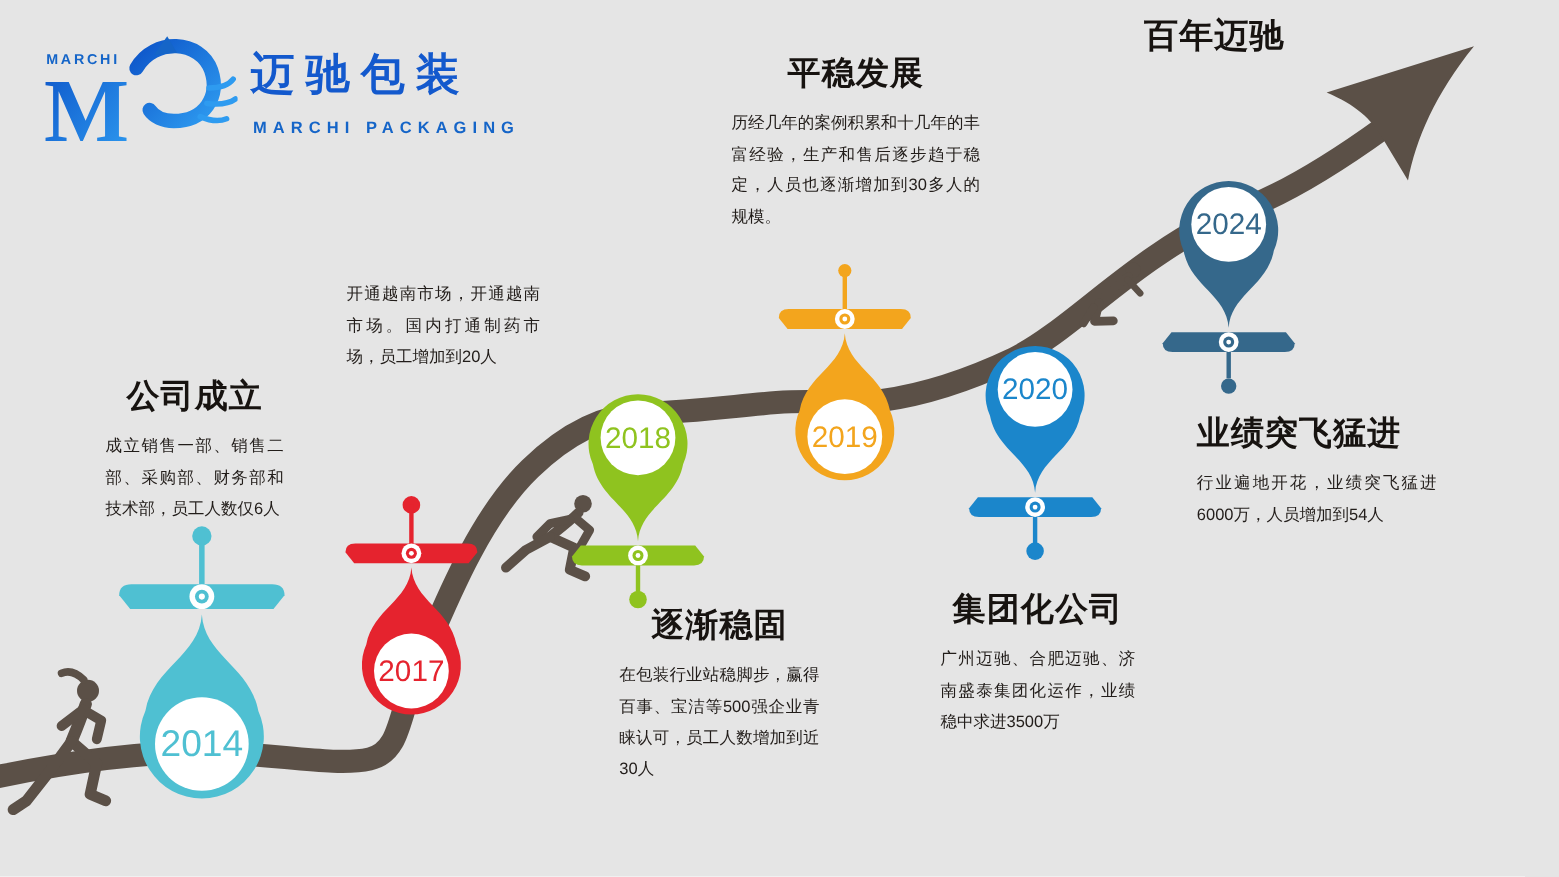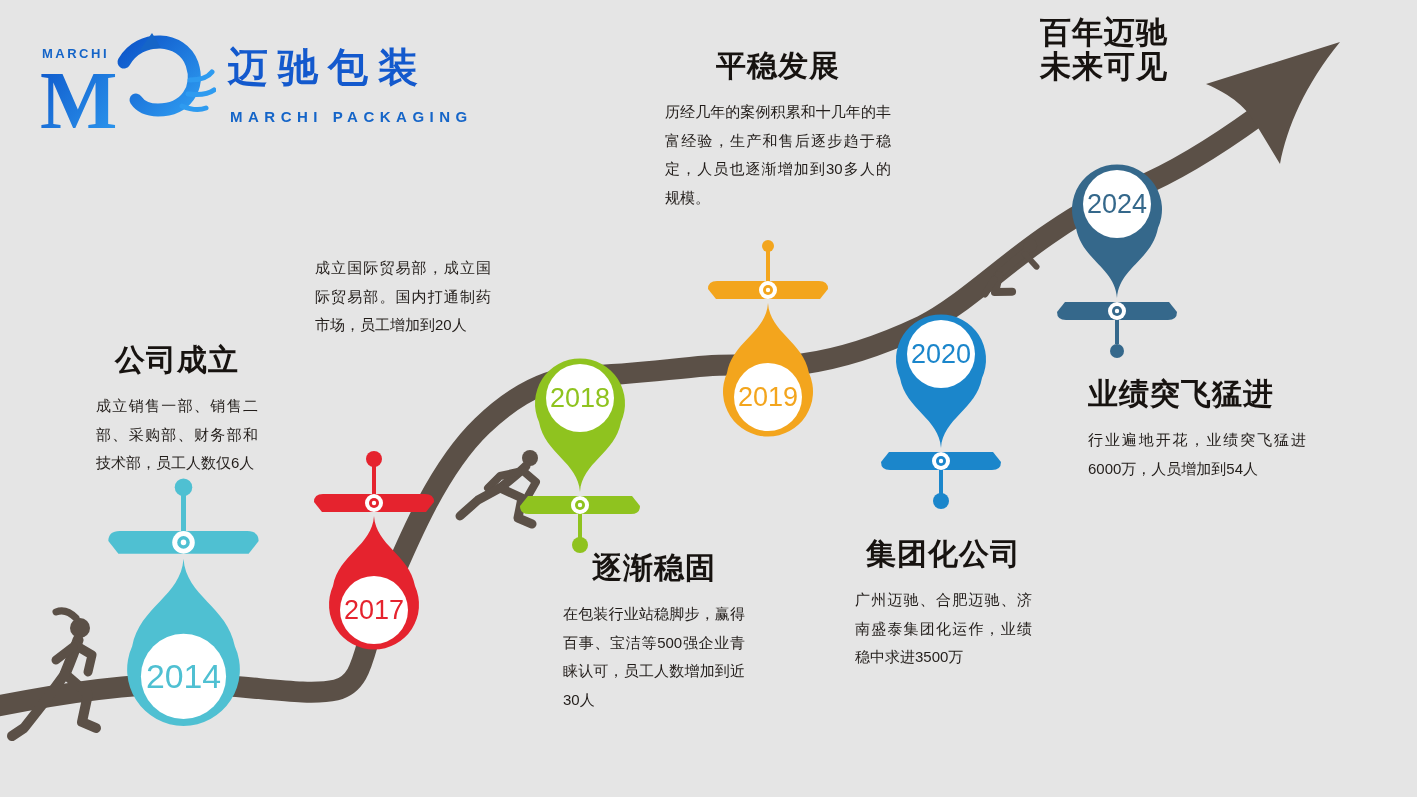--- a/index.html
+++ b/index.html
@@ -91,29 +91,28 @@
       <path d="M150,52 q16,0 22,-8" stroke="#2e9bf0" stroke-width="5" fill="none" stroke-linecap="round"></path>
       <path d="M148,66 q18,2 26,-4" stroke="#2e9bf0" stroke-width="5" fill="none" stroke-linecap="round"></path>
       <path d="M142,78 q14,6 24,2" stroke="#2e9bf0" stroke-width="5" fill="none" stroke-linecap="round"></path>
     </svg>
     <div class="brand-cn">迈驰包装</div>
     <div class="brand-en">MARCHI PACKAGING</div>
   </div>
 
   <div class="finale">
     <div>百年迈驰</div>
-    <div>未来可见</div>
   </div>
 
   <div class="mblock" style="left:96px;top:340px;width:162px;">
     <div class="m-title">公司成立</div>
     <div class="m-body">成立销售一部、销售二部、采购部、财务部和技术部，员工人数仅6人</div>
   </div>
   <div class="mblock" style="left:315px;top:243px;width:176px;">
-    <div class="m-body">成立国际贸易部，成立国际贸易部。国内打通制药市场，员工增加到20人</div>
+    <div class="m-body">开通越南市场，开通越南市场。国内打通制药市场，员工增加到20人</div>
   </div>
   <div class="mblock" style="left:563px;top:548px;width:182px;">
     <div class="m-title">逐渐稳固</div>
     <div class="m-body">在包装行业站稳脚步，赢得百事、宝洁等500强企业青睐认可，员工人数增加到近30人</div>
   </div>
   <div class="mblock" style="left:665px;top:46px;width:226px;">
     <div class="m-title">平稳发展</div>
     <div class="m-body">历经几年的案例积累和十几年的丰富经验，生产和售后逐步趋于稳定，人员也逐渐增加到30多人的规模。</div>
   </div>
   <div class="mblock" style="left:855px;top:534px;width:177px;">

